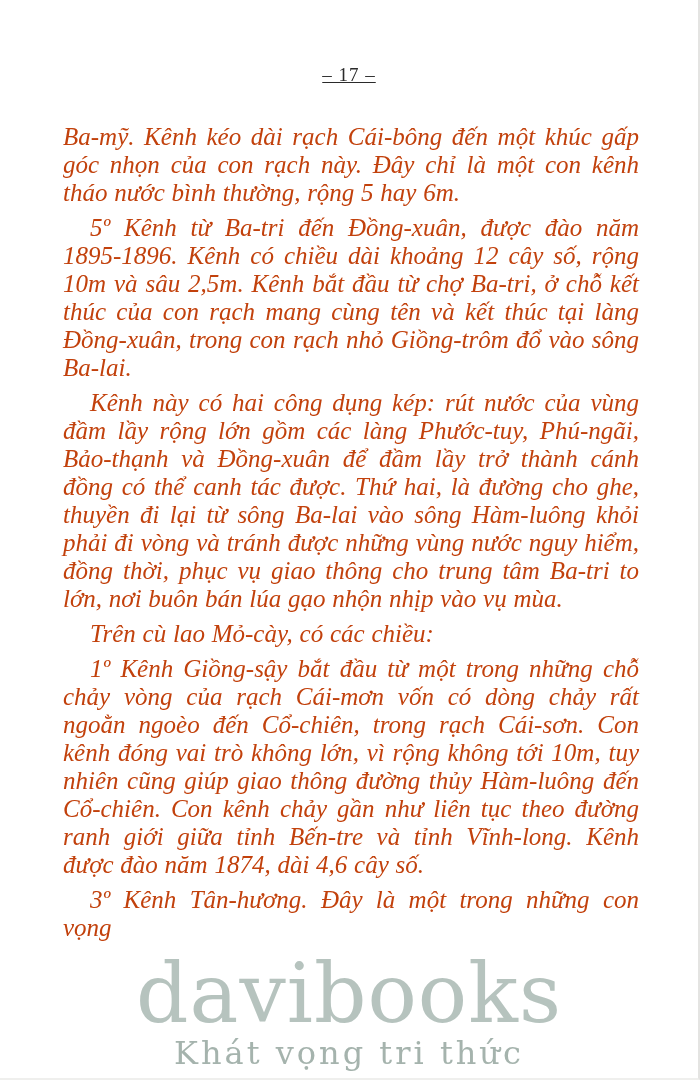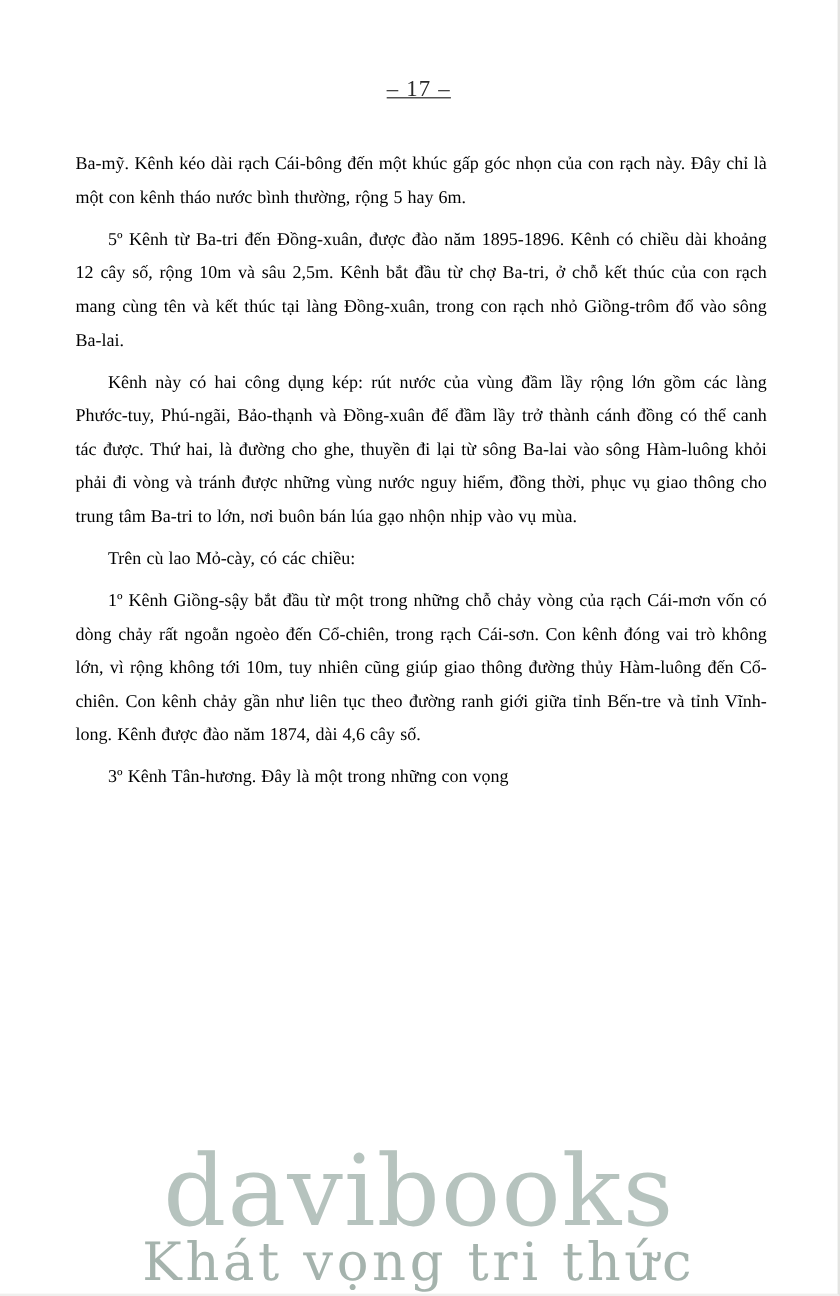--- a/index.html
+++ b/index.html
@@ -23,24 +23,25 @@
     text-align: center;
     font-size: 19px;
     color: #2a2a2a;
     letter-spacing: 1px;
     text-decoration: underline;
   }
   .text-block {
     position: absolute;
     top: 123px; left: 63px;
     width: 576px;
-    color: #000000;
-    font-size: 15px;
+    color: #c2410c;
+    font-size: 25px;
     line-height: 28px;
     text-align: justify;
+    font-style: italic;
   }
   .text-block p {
     margin: 0 0 7px 0;
     text-indent: 27px;
     word-spacing: 0.5px;
   }
   .text-block p.no-indent { text-indent: 0; }
   .watermark {
     position: absolute;
     left: 0; bottom: 6px; width: 100%;
@@ -50,21 +51,21 @@
   .wm-brand {
     font-family: "DejaVu Serif", serif;
     font-size: 82px;
     line-height: 80px;
     letter-spacing: 1px;
     color: rgba(158, 175, 168, 0.75);
   }
   .wm-tagline {
     margin-top: 0px;
     font-family: "DejaVu Serif", serif;
-    font-size: 44px;
+    font-size: 32px;
     line-height: 38px;
     letter-spacing: 3px;
     color: rgba(142, 160, 152, 0.8);
   }
 </style>
 </head>
 <body>
 
 <div class="page">
 

